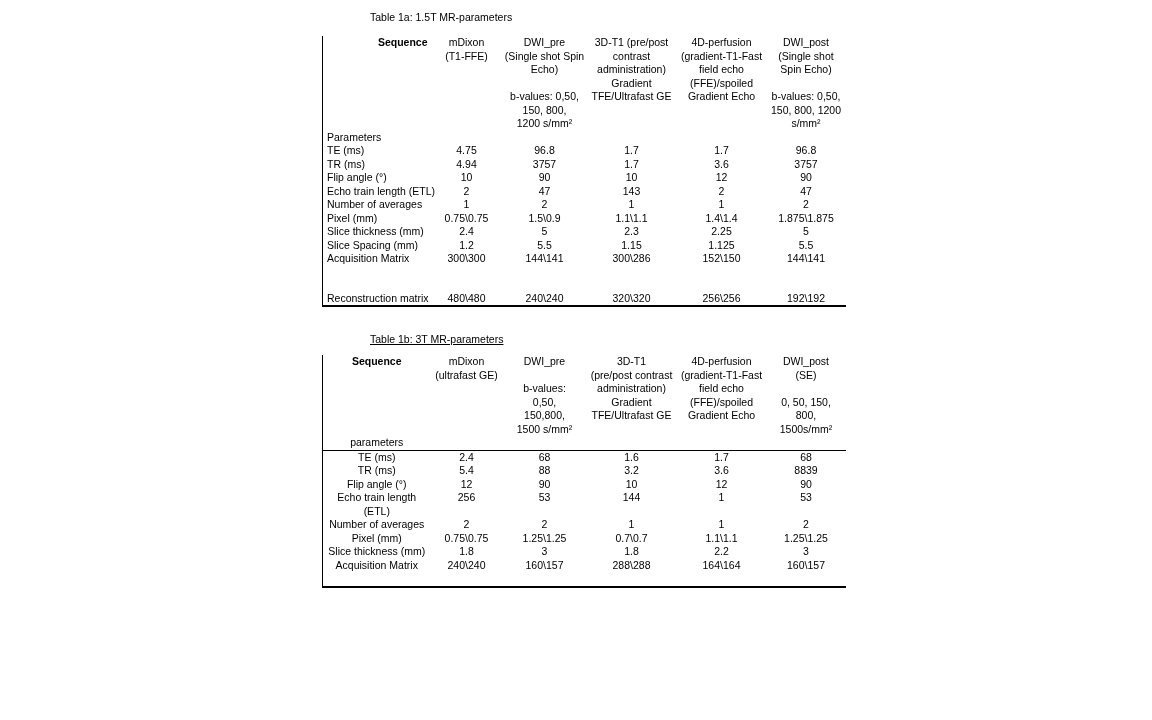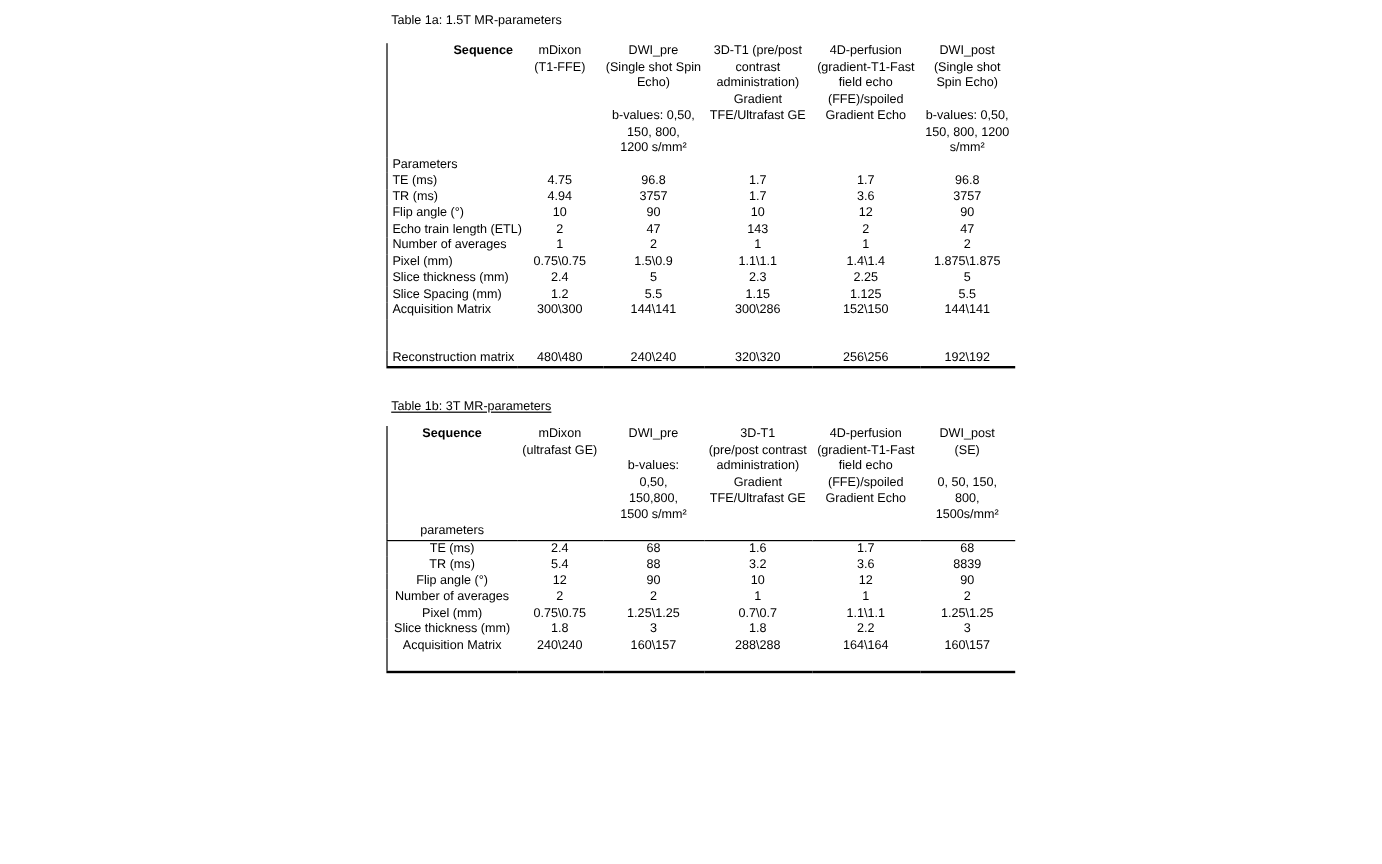--- a/index.html
+++ b/index.html
@@ -14,20 +14,21 @@
     width: 1152px;
     height: 720px;
     background: #ffffff;
     overflow: hidden;
   }
   .caption {
     position: absolute;
     font-size: 10.5px;
     line-height: 13.5px;
     white-space: pre;
+    margin-left: 44px;
   }
   #caption-1a { left: 326px; top: 11px; }
   #caption-1b { left: 326px; top: 333px; text-decoration: underline; }
 
   table.mrtable {
     position: absolute;
     left: 322px;
     width: 523px;
     border-collapse: collapse;
     table-layout: fixed;
@@ -267,20 +268,29 @@
         </tr>
         <tr>
           <td class="label">Flip angle (°)</td>
           <td class="val">12</td>
           <td class="val">90</td>
           <td class="val">10</td>
           <td class="val">12</td>
           <td class="val">90</td>
         </tr>
         <tr>
+          <td class="label">Echo train length
+(ETL)</td>
+          <td class="val">256</td>
+          <td class="val">53</td>
+          <td class="val">144</td>
+          <td class="val">1</td>
+          <td class="val">53</td>
+        </tr>
+        <tr>
           <td class="label">Number of averages</td>
           <td class="val">2</td>
           <td class="val">2</td>
           <td class="val">1</td>
           <td class="val">1</td>
           <td class="val">2</td>
         </tr>
         <tr>
           <td class="label">Pixel (mm)</td>
           <td class="val">0.75\0.75</td>

